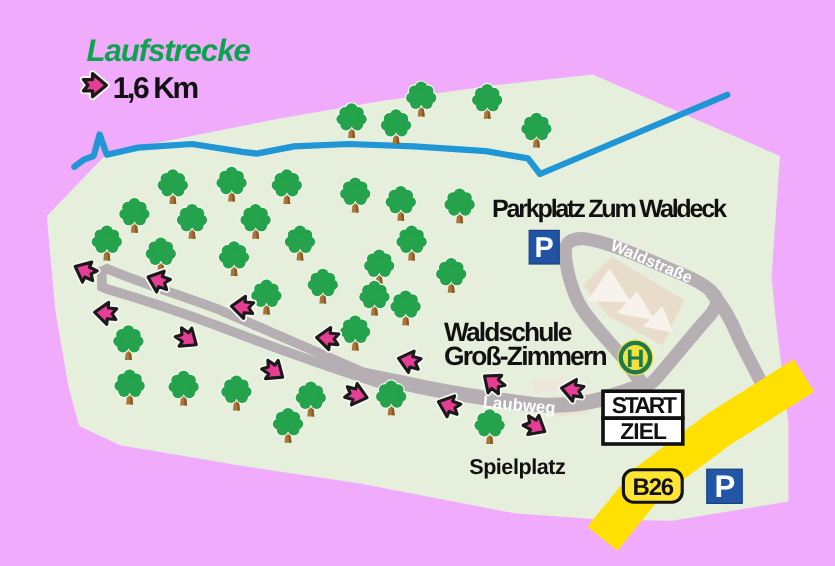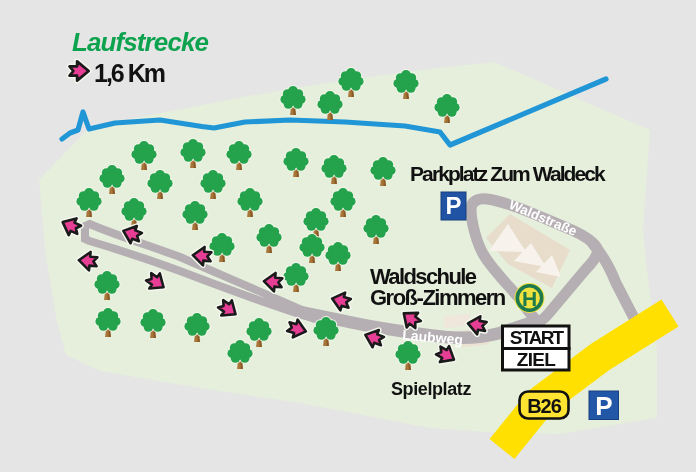--- a/index.html
+++ b/index.html
@@ -1,16 +1,16 @@
 <!DOCTYPE html>
 <html><head>
 <meta charset="utf-8">
 <style>
   html,body{margin:0;padding:0;background:#ffffff;}
-  #map{position:relative;width:696px;height:472px;background:#e5e5e5;overflow:hidden;
+  #map{position:relative;width:696px;height:472px;background:#f0abfc;overflow:hidden;
        font-family:"Liberation Sans", sans-serif;}
 </style>
 </head>
 <body>
 <div id="map">
 <svg width="696" height="472" viewBox="0 0 696 472">
   <defs>
 
     <g id="tree">
       <path d="M-1.2,0 L1.2,0 L2.9,16 L-2.9,16 Z" fill="#a9763a"></path>

